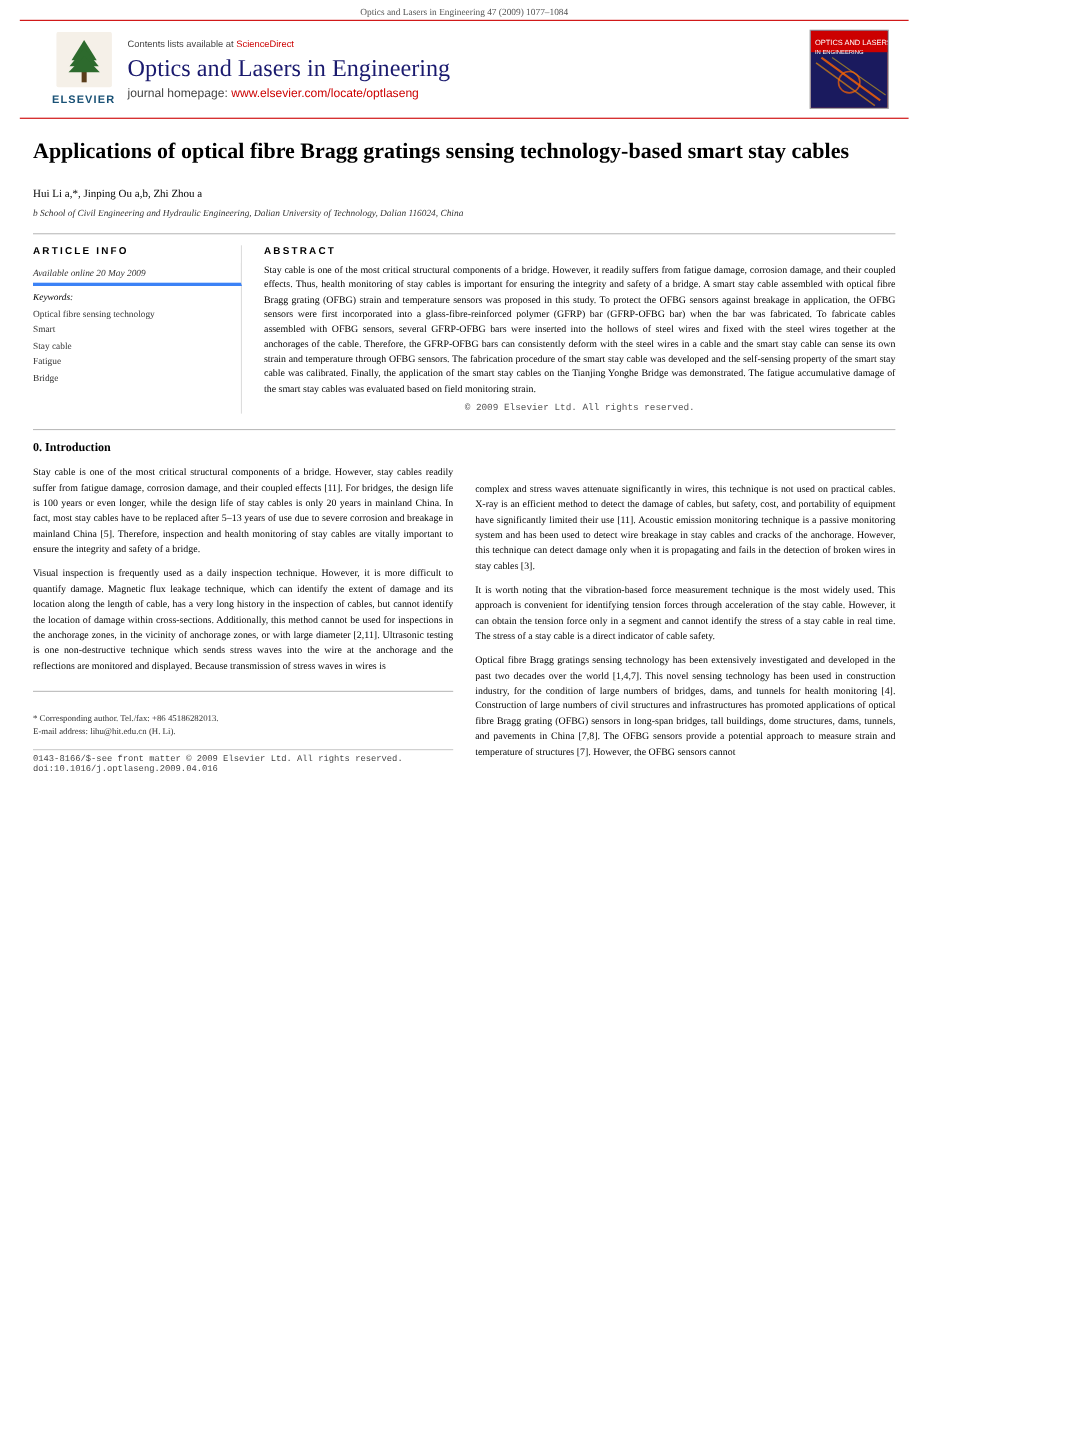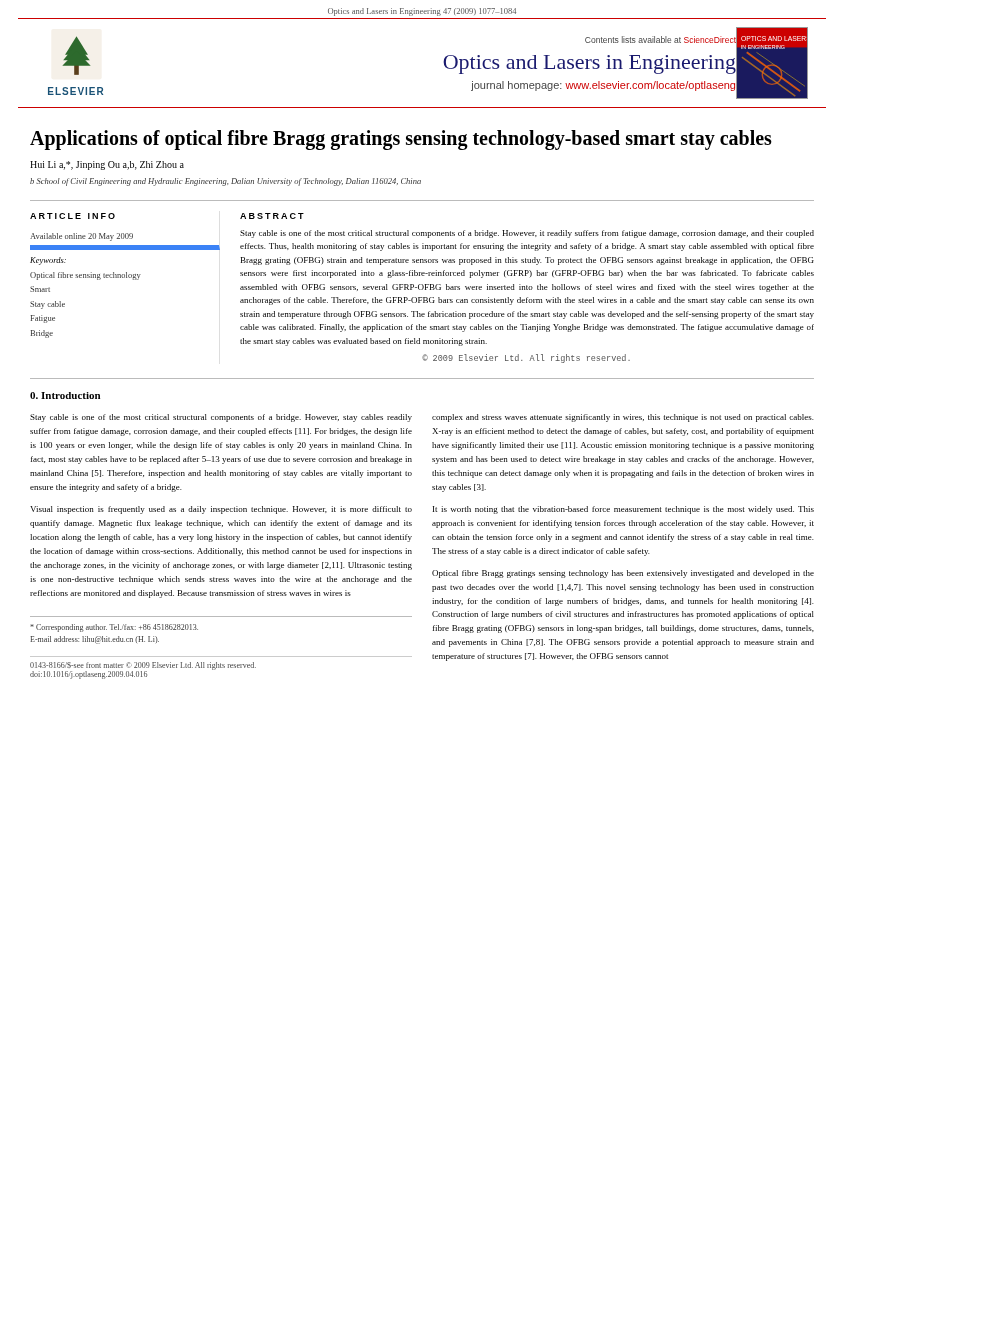--- a/index.html
+++ b/index.html
@@ -55,21 +55,21 @@
       font-size: 10px;
       font-family: Arial, sans-serif;
       color: #1a5276;
       font-weight: bold;
       letter-spacing: 1px;
       margin-top: 2px;
     }
 
     .journal-title-area {
       flex: 1;
-      text-align: right;
+      text-align: left;
     }
 
     .contents-line {
       font-size: 8.5px;
       color: #444;
       font-family: Arial, sans-serif;
       margin-bottom: 4px;
     }
 
     .journal-main-title {
@@ -104,21 +104,21 @@
     
     .article-body {
       padding: 18px 30px 18px 30px;
     }
 
     .article-title {
       font-size: 20px;
       font-weight: bold;
       color: #000;
       line-height: 1.25;
-      margin-bottom: 8px;
+      margin-bottom: 20px;
     }
 
     .authors {
       font-size: 10px;
       color: #000;
       margin-bottom: 5px;
     }
 
     .affiliations {
       font-size: 8.5px;
@@ -159,22 +159,23 @@
       letter-spacing: 2px;
       color: #000;
       text-transform: uppercase;
       margin-bottom: 6px;
     }
 
     .article-info-col .available {
       font-size: 8.5px;
       color: #333;
       padding: 4px 0;
-      border-bottom: 5px solid #3b82f6;
+      border-bottom: 3px solid #3b82f6;
       margin-bottom: 5px;
+      font-style: italic;
     }
 
     .keywords-label {
       font-size: 8.5px;
       font-style: italic;
       color: #000;
       margin-bottom: 3px;
     }
 
     .keywords-list {
@@ -204,53 +205,54 @@
       gap: 20px;
       margin-top: 10px;
     }
 
     .main-col-left {
       flex: 1;
     }
 
     .main-col-right {
       flex: 1;
+      margin-top: 15px;
     }
 
     .section-title {
       font-size: 11px;
       font-weight: bold;
       color: #000;
       margin-bottom: 6px;
     }
 
     .body-text {
       font-size: 9px;
       line-height: 1.55;
       color: #000;
       text-align: justify;
       margin-bottom: 8px;
     }
 
     .footnote-area {
       border-top: 1px solid #bbb;
       margin-top: 16px;
-      padding-top: 5px;
+      padding-top: 18px;
       font-size: 8px;
       color: #333;
       line-height: 1.5;
     }
 
     .page-footer {
       margin-top: 10px;
       font-size: 8px;
       color: #444;
       border-top: 1px solid #ccc;
       padding-top: 4px;
-      font-family: Liberation Serif, serif;
+      font-family: Liberation Mono, monospace;
     }
   </style>
 </head>
 <body>
 
 <div class="page">
 
   <div class="top-bar">
     <span>Optics and Lasers in Engineering 47 (2009) 1077–1084</span>
   </div>

